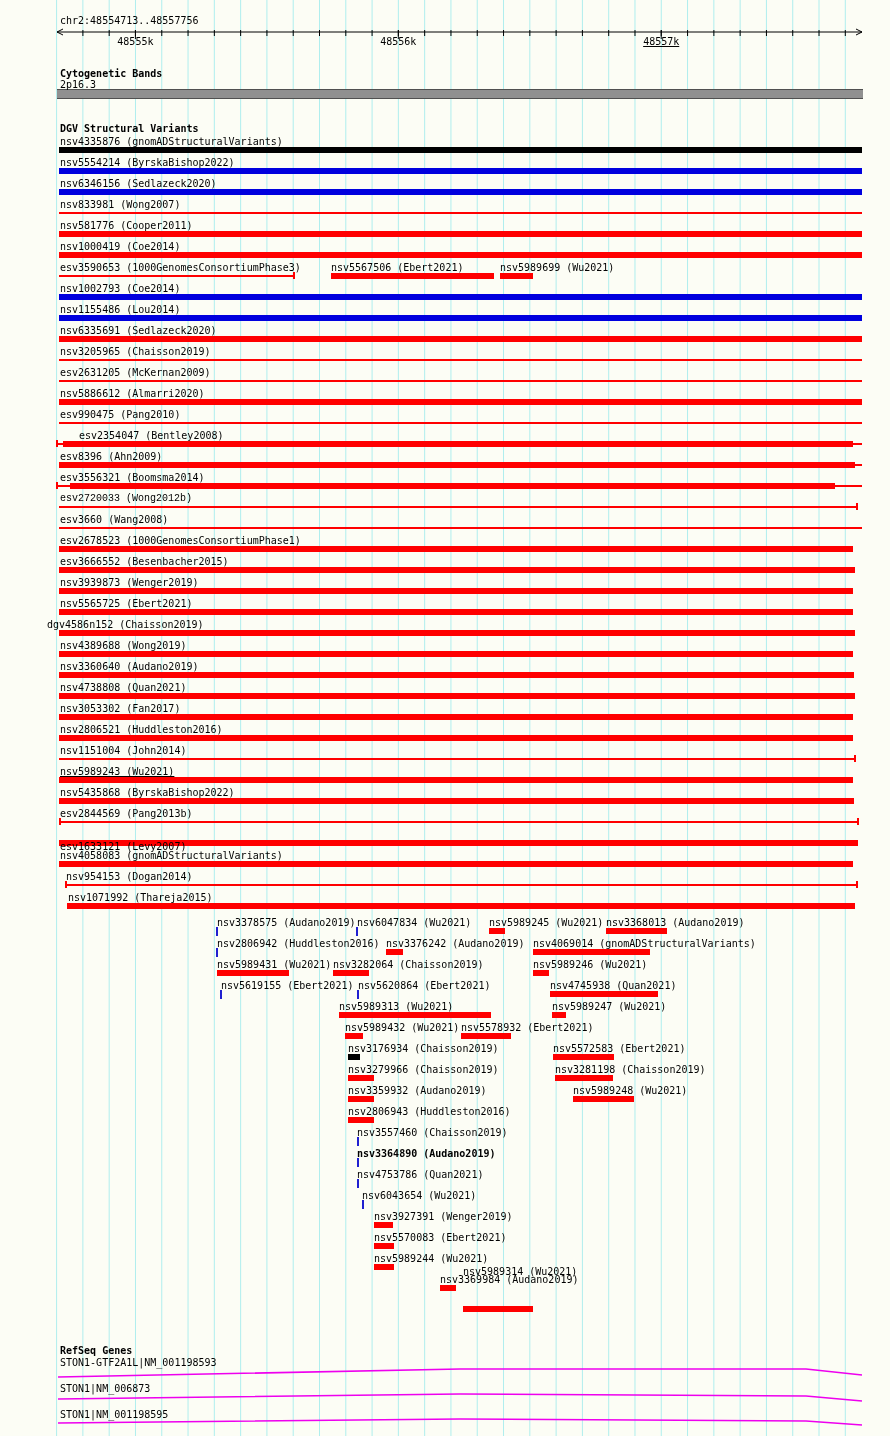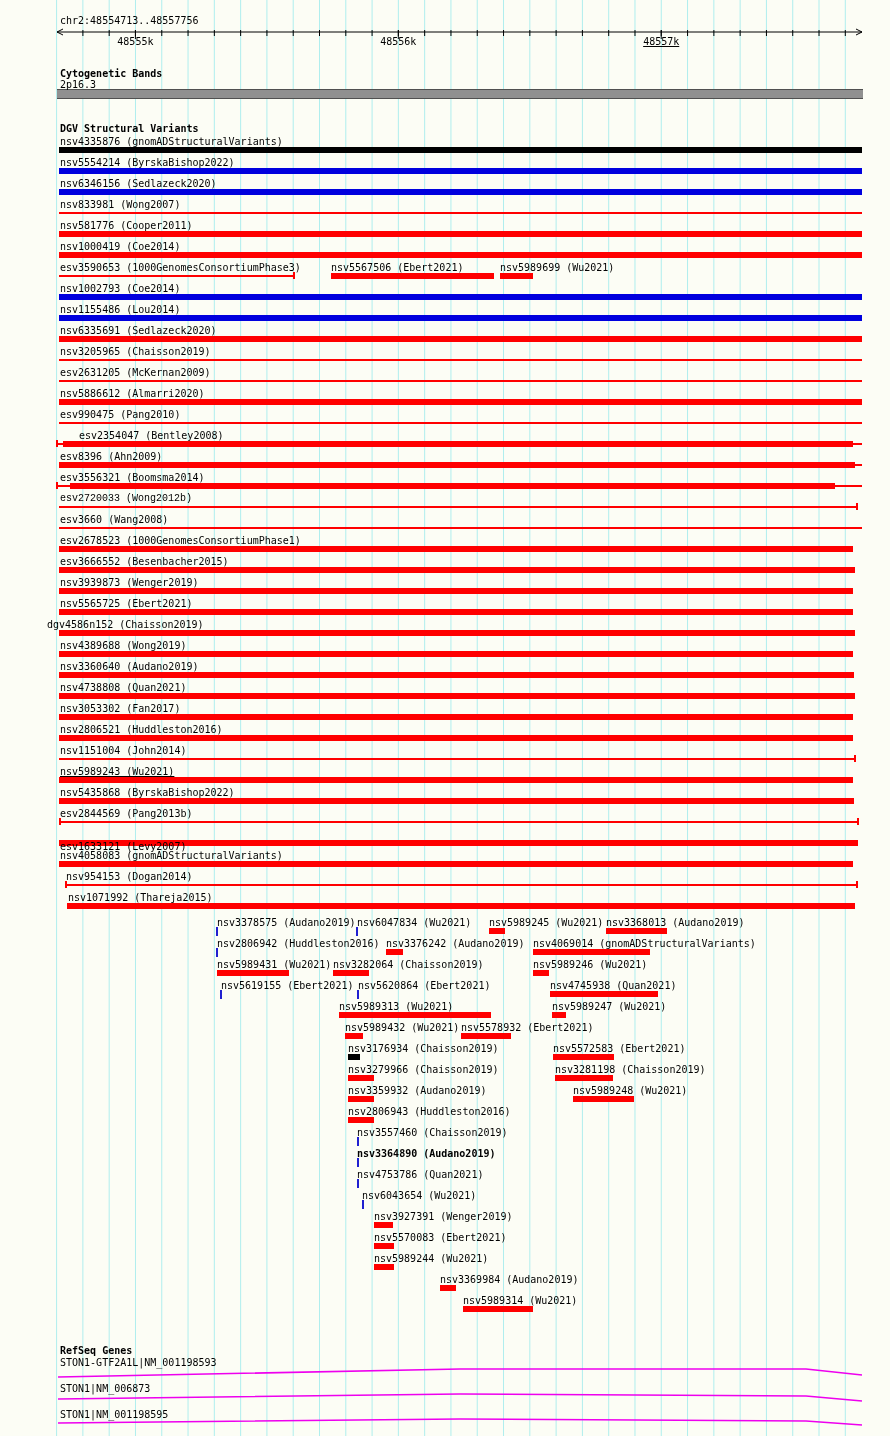--- a/index.html
+++ b/index.html
@@ -264,18 +264,18 @@
     <div class="lbl" style="left: 362px; top: 1190px;">nsv6043654 (Wu2021)</div>
     <div class="seg" style="left: 362px; top: 1200px; width: 2px; height: 9px; background: rgb(32, 32, 208);"></div>
     <div class="lbl" style="left: 374px; top: 1211px;">nsv3927391 (Wenger2019)</div>
     <div class="seg" style="left: 374px; top: 1222px; width: 19px; height: 6px; background: rgb(255, 0, 0);"></div>
     <div class="lbl" style="left: 374px; top: 1232px;">nsv5570083 (Ebert2021)</div>
     <div class="seg" style="left: 374px; top: 1243px; width: 20px; height: 6px; background: rgb(255, 0, 0);"></div>
     <div class="lbl" style="left: 374px; top: 1253px;">nsv5989244 (Wu2021)</div>
     <div class="seg" style="left: 374px; top: 1264px; width: 20px; height: 6px; background: rgb(255, 0, 0);"></div>
     <div class="lbl" style="left: 440px; top: 1274px;">nsv3369984 (Audano2019)</div>
     <div class="seg" style="left: 440px; top: 1285px; width: 16px; height: 6px; background: rgb(255, 0, 0);"></div>
-    <div class="lbl" style="left: 463px; top: 1295px;">nsv5989314 (Wu2021)</div>
+    <div class="lbl" style="left: 463px; top: 1266px;">nsv5989314 (Wu2021)</div>
     <div class="seg" style="left: 463px; top: 1306px; width: 70px; height: 6px; background: rgb(255, 0, 0);"></div>
     <div class="lbl" style="left: 60px; top: 1357px;">STON1-GTF2A1L|NM_001198593</div>
     <div class="lbl" style="left: 60px; top: 1383px;">STON1|NM_006873</div>
     <div class="lbl" style="left: 60px; top: 1409px;">STON1|NM_001198595</div>
   </div>
 
 </body></html>

